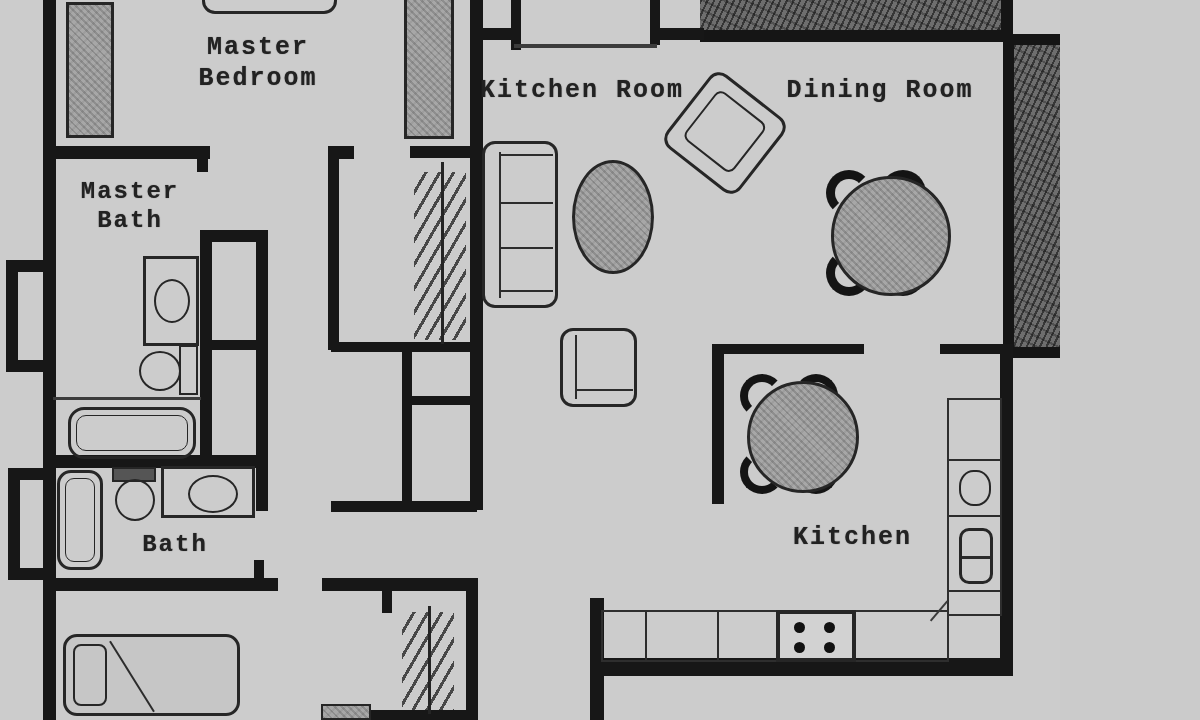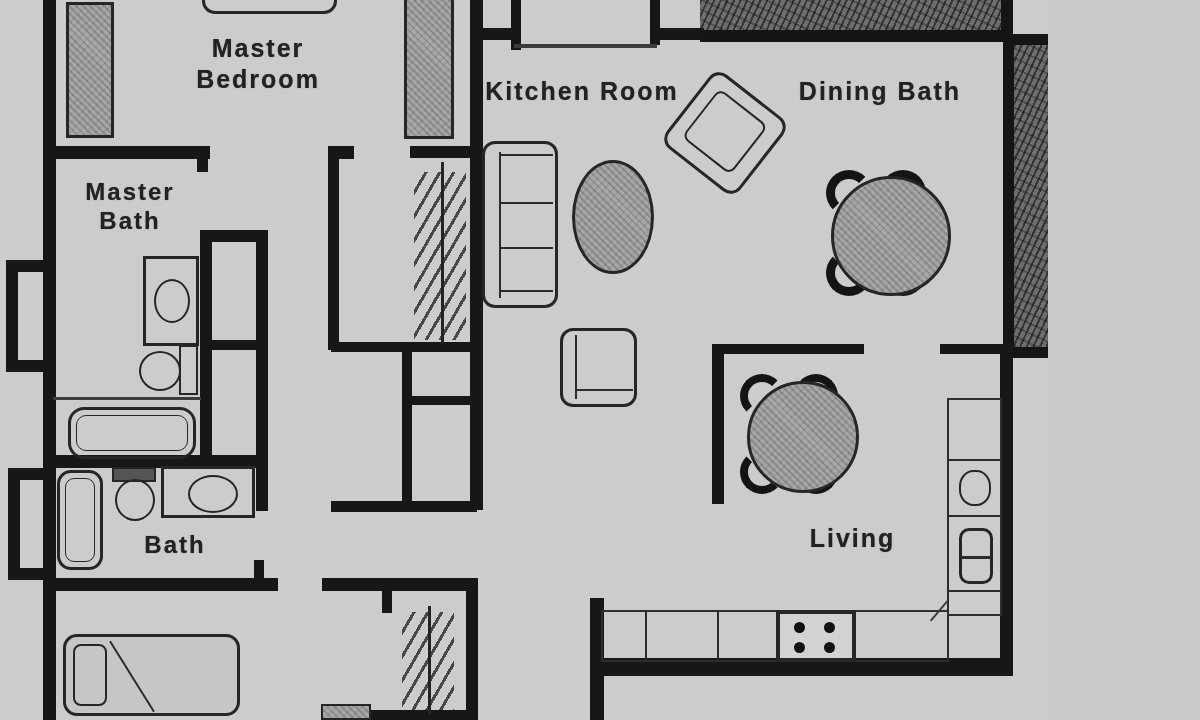--- a/index.html
+++ b/index.html
@@ -1,19 +1,20 @@
 <!DOCTYPE html>
 <html style="--wall: #171717; --floor: #cccccc; --furniture-fill: #a2a2a2; --patio-fill: #6e6e6e; --label-text: #222222;"><head>
 <meta charset="utf-8">
 <style>
   html,body{margin:0;padding:0;background:#cbcbcb;}
   #plan{
     position:relative;width:1048px;height:720px;overflow:hidden;
     background:var(--floor,#cccccc);
-    font-family:Liberation Sans, sans-serif;
+    font-family:Liberation Mono, monospace;
+    padding-left:12px;
   }
   .w{position:absolute;background:var(--wall,#171717);}
   .thin{position:absolute;background:#3c3c3c;}
   .room-label{
     position:absolute;font-weight:700;color:var(--label-text,#222);
     white-space:pre-line;text-align:center;letter-spacing:2px;line-height:1.22;
     text-shadow:0 0 1px rgba(30,30,30,.6);
   }
   .furn{position:absolute;border:3px solid #262626;box-sizing:border-box;background:transparent;}
   .oval{border-radius:50%;}
@@ -182,16 +183,16 @@
     <div class="iline" style="left:65px;top:-2px;width:2px;height:83px;transform:rotate(-32deg)"></div>
   </div>
   <div class="furn shade" style="left:321px;top:704px;width:50px;height:16px;border-width:2px"></div>
 
   <div class="room-label" style="left:168px;top:33px;width:180px;font-size:25px">Master
 Bedroom</div>
   <div class="room-label" style="left:50px;top:177px;width:160px;font-size:24px">Master
 Bath</div>
   <div class="room-label" style="left:115px;top:530px;width:120px;font-size:24px">Bath</div>
   <div class="room-label" style="left:462px;top:76px;width:240px;font-size:25px">Kitchen Room</div>
-  <div class="room-label" style="left:755px;top:76px;width:250px;font-size:25px">Dining Bath</div>
-  <div class="room-label" style="left:770px;top:523px;width:165px;font-size:25px">Living</div>
+  <div class="room-label" style="left:755px;top:76px;width:250px;font-size:25px">Dining Room</div>
+  <div class="room-label" style="left:770px;top:523px;width:165px;font-size:25px">Kitchen</div>
 
 </div>
 
 </body></html>

